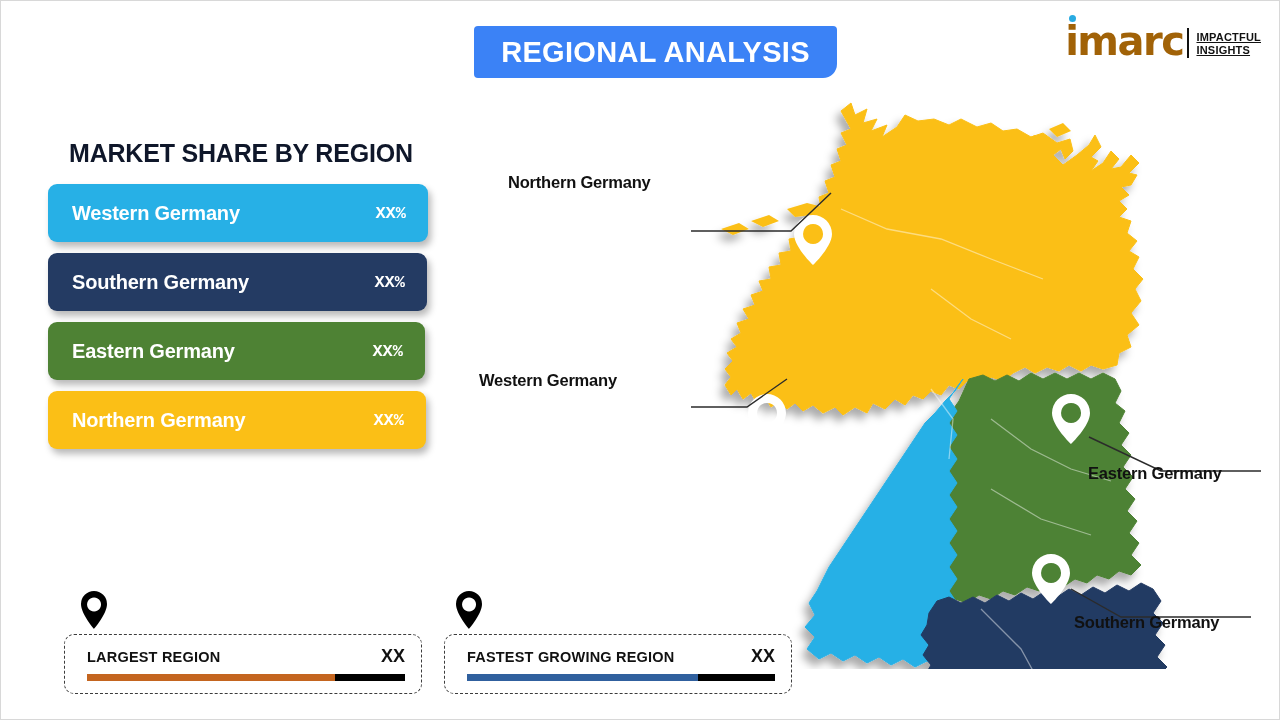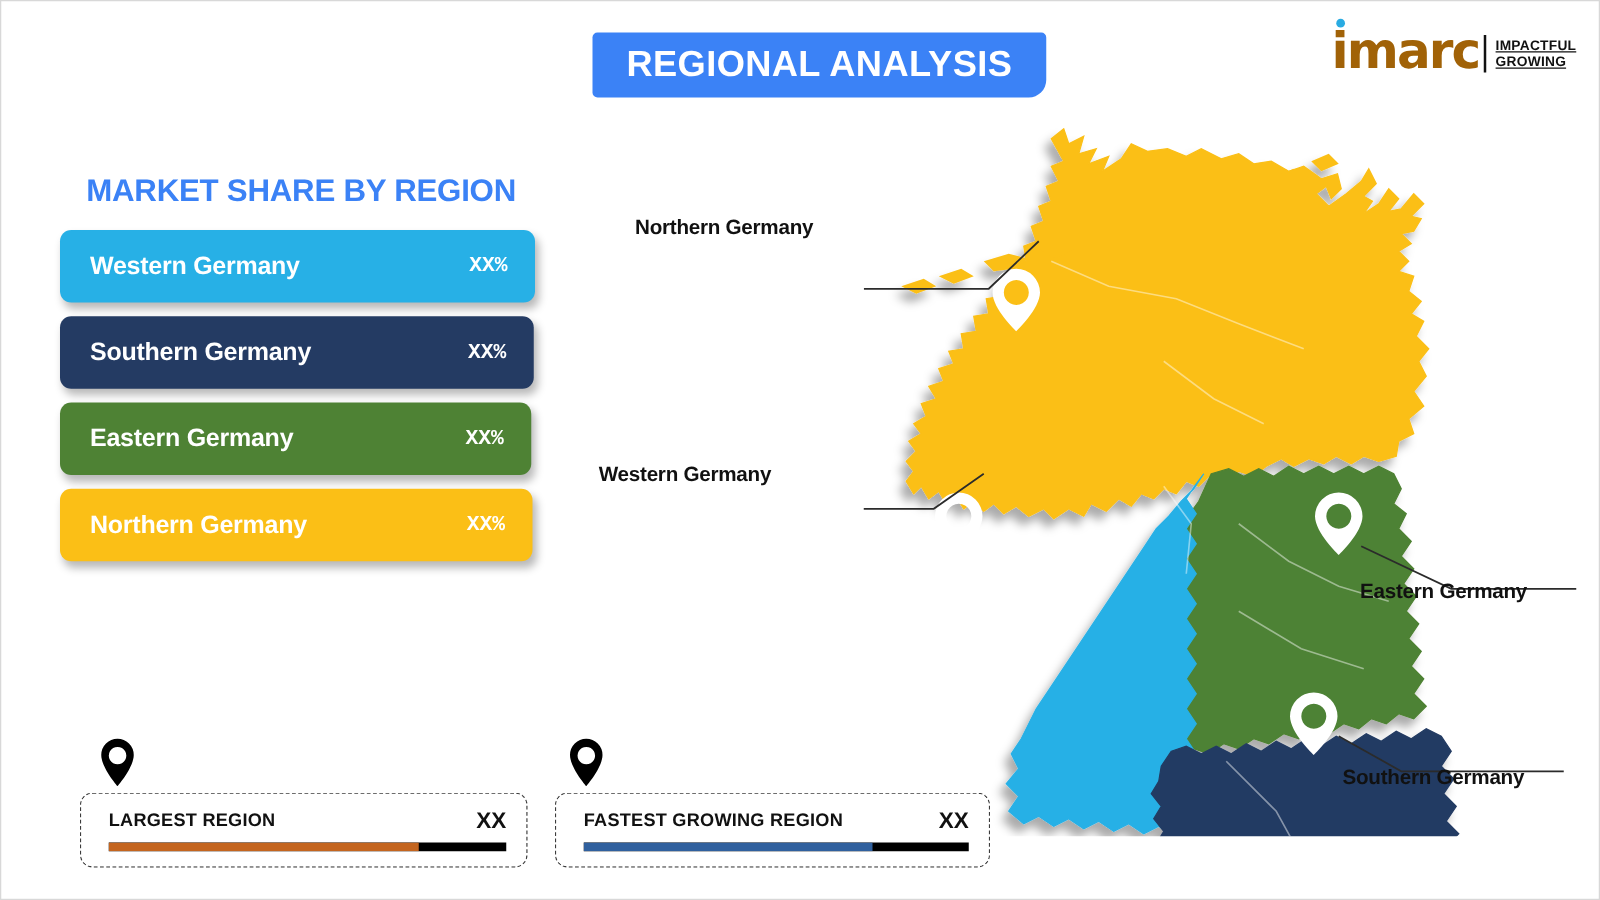--- a/index.html
+++ b/index.html
@@ -75,21 +75,21 @@
     margin-bottom: 4px;
     text-decoration: underline;
   }
 
   
   .panel-title {
     position: absolute;
     left: 68px; top: 138px;
     font-size: 25px;
     font-weight: bold;
-    color: #3b82f6;
+    color: #0f172a;
     letter-spacing: -0.2px;
     white-space: nowrap;
   }
   .share-list {
     position: absolute;
     left: 47px; top: 183px;
     width: 385px;
   }
   .share-row {
     position: relative;
@@ -182,21 +182,21 @@
   </div>
 
   <div class="logo">
     <span class="logo-mark">
       <span class="logo-dot"></span>
       <span>imarc</span>
     </span>
     <span class="logo-divider"></span>
     <span class="logo-tag">
       <span>IMPACTFUL</span><br>
-      <span>GROWING</span>
+      <span>INSIGHTS</span>
     </span>
   </div>
 
   <div class="panel-title">MARKET SHARE BY REGION</div>
   <div class="share-list" id="share-list">
       <div class="share-row" style="background: rgb(39, 176, 230); width: 380px;">
         <span class="share-name">Western Germany</span>
         <span class="share-value">XX%</span>
       </div>
       <div class="share-row" style="background: rgb(36, 59, 99); width: 379px;">

